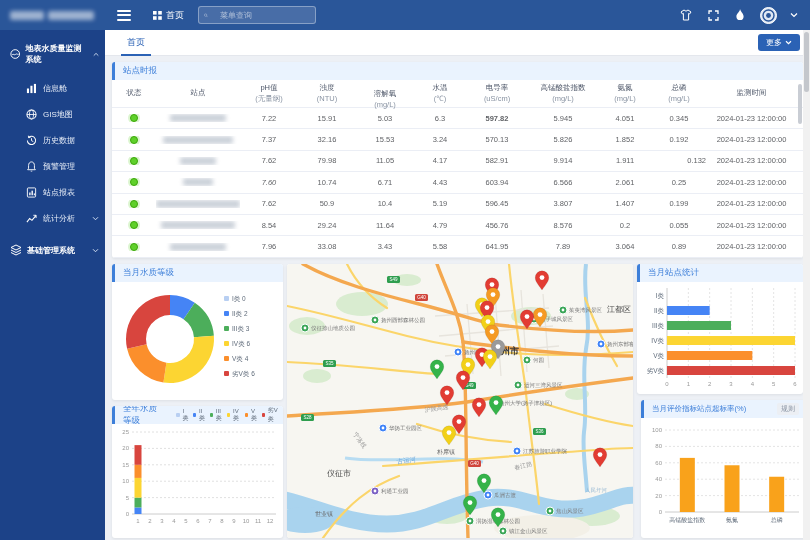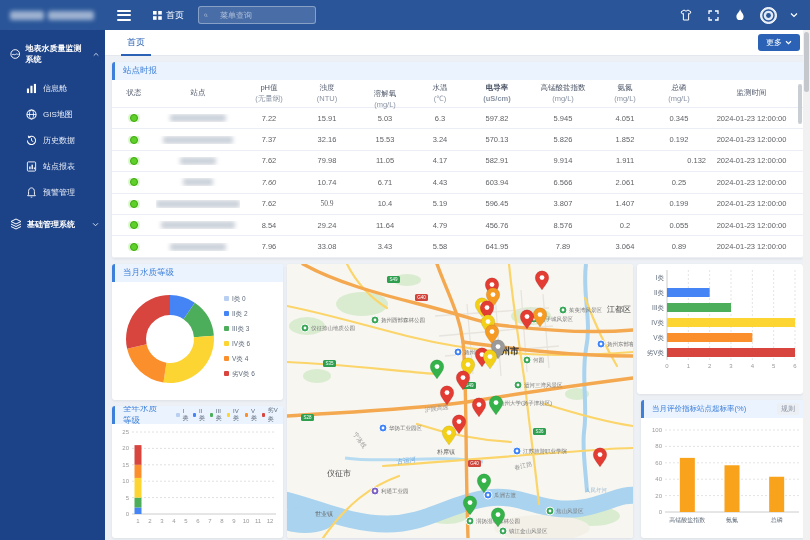--- a/index.html
+++ b/index.html
@@ -140,33 +140,43 @@
     <div class="side-item">
       <svg width="11" height="11" viewBox="0 0 12 12">
         <path d="M1.5 6 a4.5 4.5 0 1 0 1.3 -3.2" fill="none" stroke="#fff" stroke-width="1.1"></path>
         <polyline points="2.6,0.8 2.8,2.9 4.9,2.7" fill="none" stroke="#fff" stroke-width="1"></polyline>
         <polyline points="6,3.5 6,6.2 8,7.2" fill="none" stroke="#fff" stroke-width="1"></polyline>
       </svg>
         <span>历史数据</span>
     </div>
     <div class="side-item">
       <svg width="11" height="11" viewBox="0 0 12 12">
+        <path d="M6 1 C3.8 1 2.8 2.8 2.8 5 L2.8 8 L1.8 9.5 L10.2 9.5 L9.2 8 L9.2 5 C9.2 2.8 8.2 1 6 1 Z" fill="none" stroke="#fff" stroke-width="1"></path>
+        <path d="M5 10.5 a1 1 0 0 0 2 0" fill="#fff"></path>
+      </svg>
+        <span>预警管理</span>
+    </div>
+    <div class="side-item">
+      <svg width="11" height="11" viewBox="0 0 12 12">
         <rect x="1.5" y="1" width="9" height="10" rx="1" fill="none" stroke="#fff" stroke-width="1"></rect>
         <rect x="3.5" y="6" width="1.5" height="3" fill="#fff"></rect>
         <rect x="6" y="4" width="1.5" height="5" fill="#fff"></rect>
         <rect x="8.5" y="7" width="1.2" height="2" fill="#fff"></rect>
       </svg>
         <span>站点报表</span>
     </div>
     <div class="side-item">
       <svg width="11" height="11" viewBox="0 0 12 12">
-        <path d="M6 1 C3.8 1 2.8 2.8 2.8 5 L2.8 8 L1.8 9.5 L10.2 9.5 L9.2 8 L9.2 5 C9.2 2.8 8.2 1 6 1 Z" fill="none" stroke="#fff" stroke-width="1"></path>
-        <path d="M5 10.5 a1 1 0 0 0 2 0" fill="#fff"></path>
-      </svg>
-        <span>预警管理</span>
+        <polyline points="1,10 4,6 6.5,8 11,2.5" fill="none" stroke="#fff" stroke-width="1.2"></polyline>
+        <polyline points="8,2.5 11,2.5 11,5.5" fill="none" stroke="#fff" stroke-width="1"></polyline>
+      </svg>
+        <span>统计分析</span>
+      <svg width="7" height="5" viewBox="0 0 8 6" class="chev">
+        <polyline points="1,1.5 4,4.5 7,1.5" fill="none" stroke="#cfdcf0" stroke-width="1.2"></polyline>
+      </svg>
     </div>
     <div class="side-group">
       <svg width="12" height="12" viewBox="0 0 12 12">
         <path d="M6 1 L11 3.5 L6 6 L1 3.5 Z" fill="none" stroke="#fff" stroke-width="1"></path>
         <polyline points="1,6 6,8.5 11,6" fill="none" stroke="#fff" stroke-width="1"></polyline>
         <polyline points="1,8.5 6,11 11,8.5" fill="none" stroke="#fff" stroke-width="1"></polyline>
       </svg>
       <span>基础管理系统</span>
       <svg width="7" height="5" viewBox="0 0 8 6" class="chev">
         <polyline points="1,1.5 4,4.5 7,1.5" fill="none" stroke="#cfdcf0" stroke-width="1.2"></polyline>
@@ -206,21 +216,21 @@
             <div class="unit">(NTU)</div>
           </div>
           <div class="tcell th" style="width: 58px; margin-top: 12px;">
             <div>溶解氧</div>
             <div class="unit">(mg/L)</div>
           </div>
           <div class="tcell th" style="width: 52px;">
             <div>水温</div>
             <div class="unit">(℃)</div>
           </div>
-          <div class="tcell th" style="width: 62px; font-weight: bold;">
+          <div class="tcell th" style="width: 62px;">
             <div>电导率</div>
             <div class="unit">(uS/cm)</div>
           </div>
           <div class="tcell th" style="width: 70px;">
             <div>高锰酸盐指数</div>
             <div class="unit">(mg/L)</div>
           </div>
           <div class="tcell th" style="width: 54px;">
             <div>氨氮</div>
             <div class="unit">(mg/L)</div>
@@ -239,21 +249,21 @@
           <div class="tcell" style="width: 44px;">
             <div class="status-dot"></div>
           </div>
           <div class="tcell" style="width: 84px;">
             <div class="station-blur" style="width: 56px;"></div>
           </div>
           <div class="tcell" style="width: 58px;">7.22</div>
           <div class="tcell" style="width: 58px;">15.91</div>
           <div class="tcell" style="width: 58px;">5.03</div>
           <div class="tcell" style="width: 52px;">6.3</div>
-          <div class="tcell" style="width: 62px;">597.82</div>
+          <div class="tcell" style="width: 62px; font-weight: bold;">597.82</div>
           <div class="tcell" style="width: 70px;">5.945</div>
           <div class="tcell" style="width: 54px;">4.051</div>
           <div class="tcell" style="width: 54px;">0.345</div>
           <div class="tcell" style="width: 91px;">2024-01-23 12:00:00</div>
         </div>
         <div class="trow" style="height: 21.4px;">
           <div class="tcell" style="width: 44px;">
             <div class="status-dot"></div>
           </div>
           <div class="tcell" style="width: 84px;">
@@ -304,21 +314,21 @@
           <div class="tcell" style="width: 91px;">2024-01-23 12:00:00</div>
         </div>
         <div class="trow" style="height: 21.4px;">
           <div class="tcell" style="width: 44px;">
             <div class="status-dot"></div>
           </div>
           <div class="tcell" style="width: 84px;">
             <div class="station-blur" style="width: 84px;"></div>
           </div>
           <div class="tcell" style="width: 58px;">7.62</div>
-          <div class="tcell" style="width: 58px; font-family: Liberation Serif, serif;">50.9</div>
+          <div class="tcell" style="width: 58px;">50.9</div>
           <div class="tcell" style="width: 58px;">10.4</div>
           <div class="tcell" style="width: 52px;">5.19</div>
           <div class="tcell" style="width: 62px;">596.45</div>
           <div class="tcell" style="width: 70px;">3.807</div>
           <div class="tcell" style="width: 54px;">1.407</div>
           <div class="tcell" style="width: 54px;">0.199</div>
           <div class="tcell" style="width: 91px;">2024-01-23 12:00:00</div>
         </div>
         <div class="trow" style="height: 21.4px;">
           <div class="tcell" style="width: 44px;">
@@ -649,20 +659,23 @@
           <circle cx="0" cy="-15.5" r="3" fill="#fff"></circle>
         </g>
         <g transform="translate(211,263) scale(0.8)">
           <path d="M0,0 C-5.5,-7.3 -8.5,-11 -8.5,-15.5 A8.5,8.5 0 1 1 8.5,-15.5 C8.5,-11 5.5,-7.3 0,0 Z" fill="#35b34a" stroke="rgba(0,0,0,0.18)" stroke-width="0.6"></path>
           <circle cx="0" cy="-15.5" r="3" fill="#fff"></circle>
         </g>
       </svg>
   </div>
 
   <div class="card" style="left:532px; top:234px; width:166px; height:130px;">
+    <div class="panel-title">
+      <span>当月站点统计</span>
+    </div>
     <svg id="hbar-svg" width="166" height="108">
         <line x1="30" y1="6" x2="30" y2="96" stroke="#ccc" stroke-dasharray=""></line>
         <text x="30" y="104" font-size="6" fill="#999" text-anchor="middle">0</text>
         <line x1="51.33333333333333" y1="6" x2="51.33333333333333" y2="96" stroke="#e4e4e4" stroke-dasharray="2,2"></line>
         <text x="51.33333333333333" y="104" font-size="6" fill="#999" text-anchor="middle">1</text>
         <line x1="72.66666666666666" y1="6" x2="72.66666666666666" y2="96" stroke="#e4e4e4" stroke-dasharray="2,2"></line>
         <text x="72.66666666666666" y="104" font-size="6" fill="#999" text-anchor="middle">2</text>
         <line x1="94" y1="6" x2="94" y2="96" stroke="#e4e4e4" stroke-dasharray="2,2"></line>
         <text x="94" y="104" font-size="6" fill="#999" text-anchor="middle">3</text>
         <line x1="115.33333333333333" y1="6" x2="115.33333333333333" y2="96" stroke="#e4e4e4" stroke-dasharray="2,2"></line>

